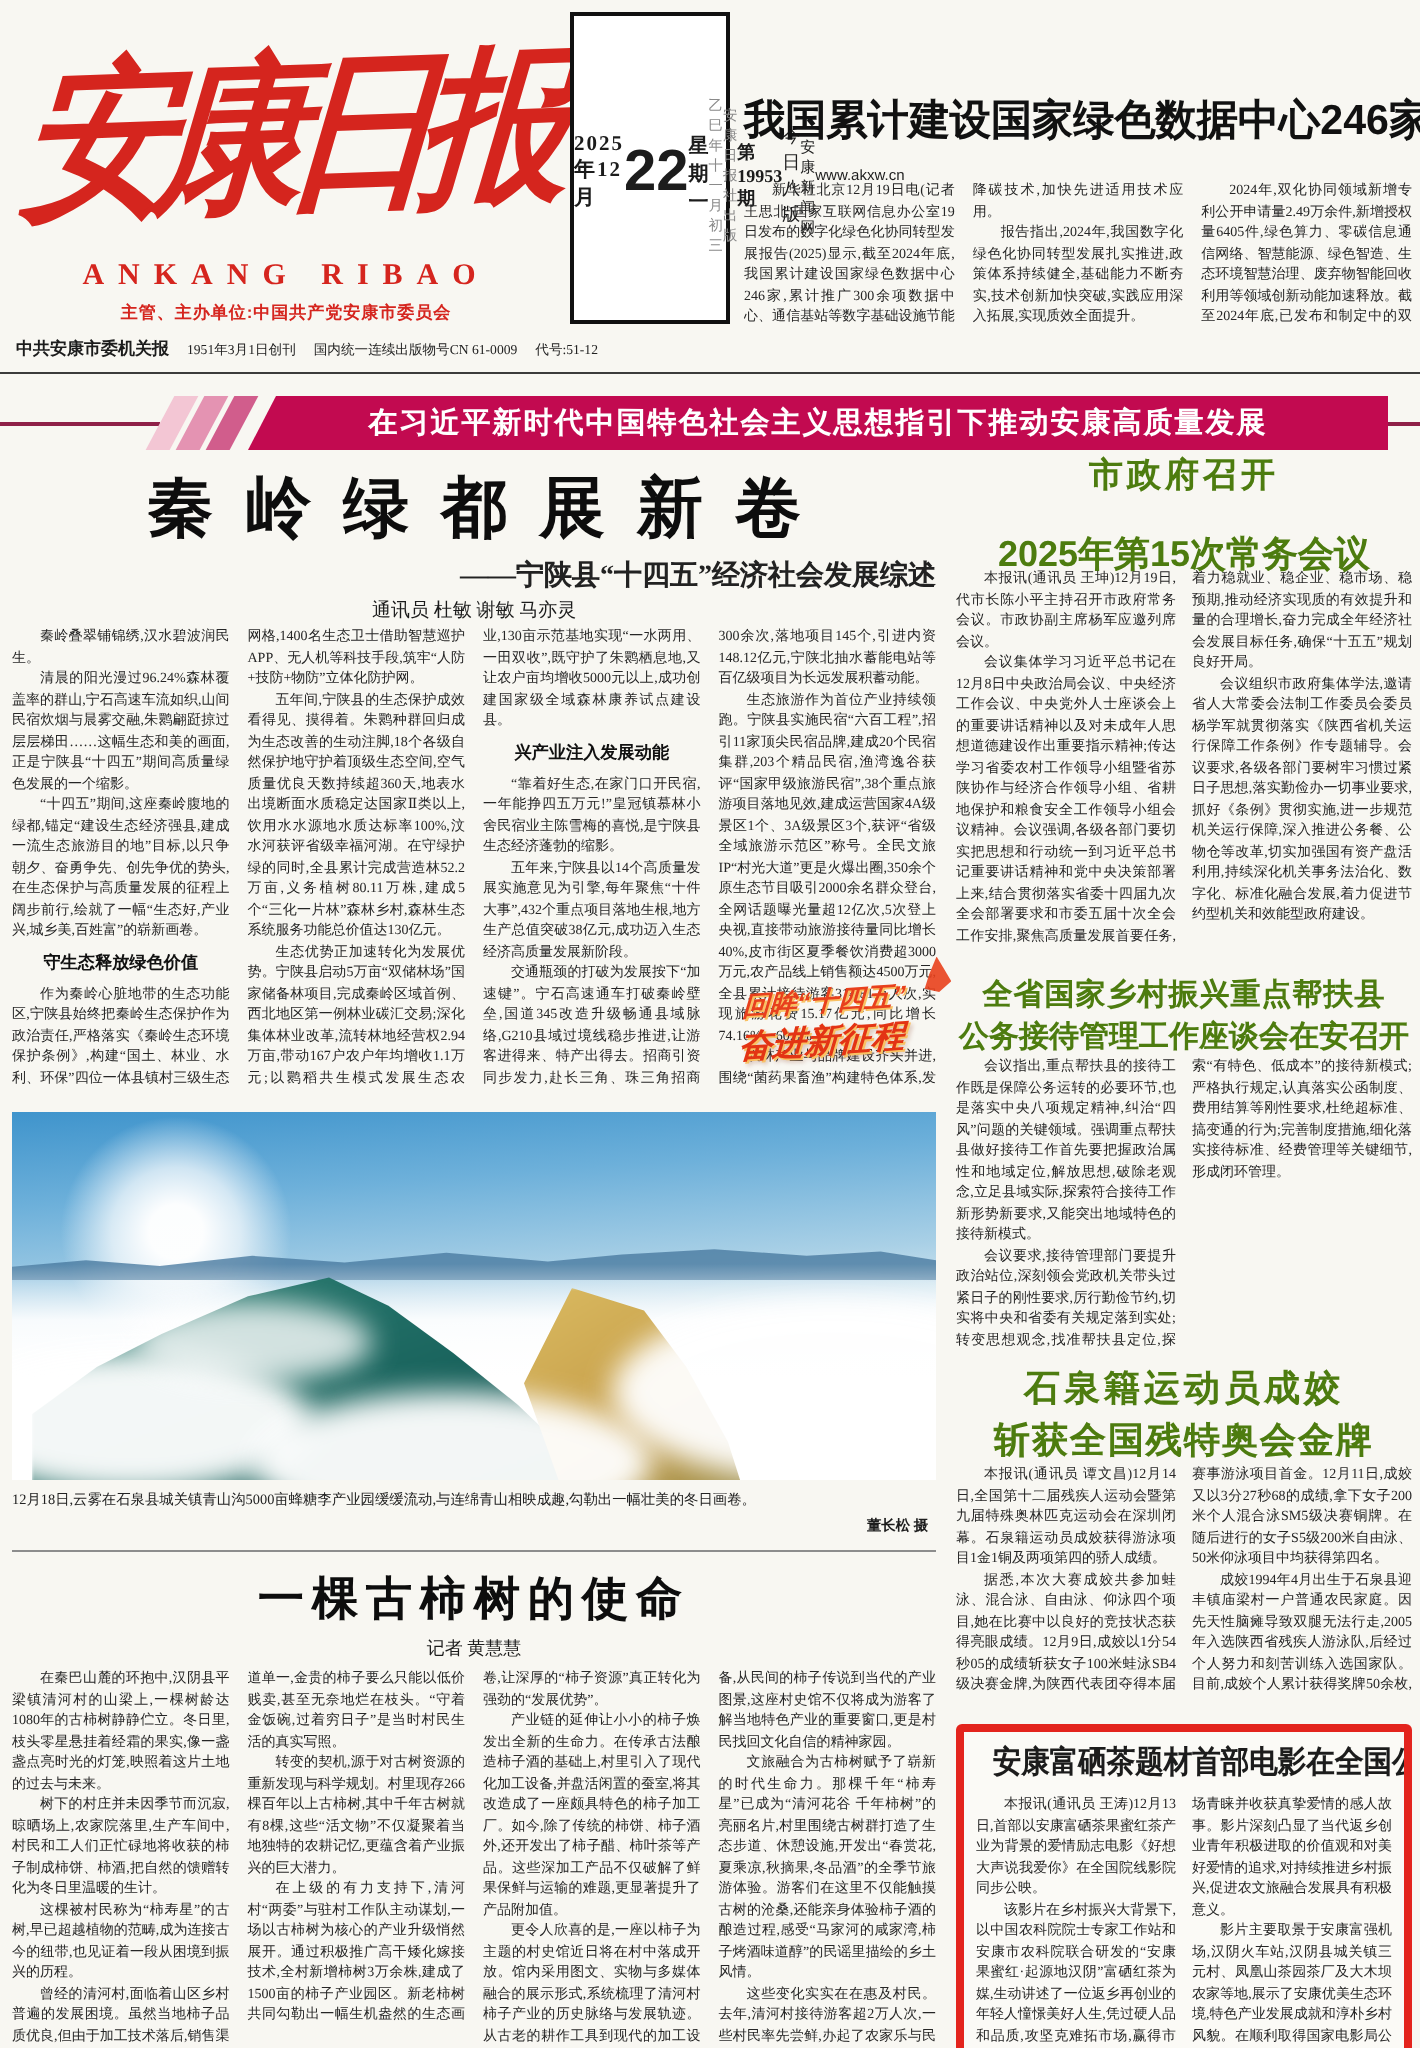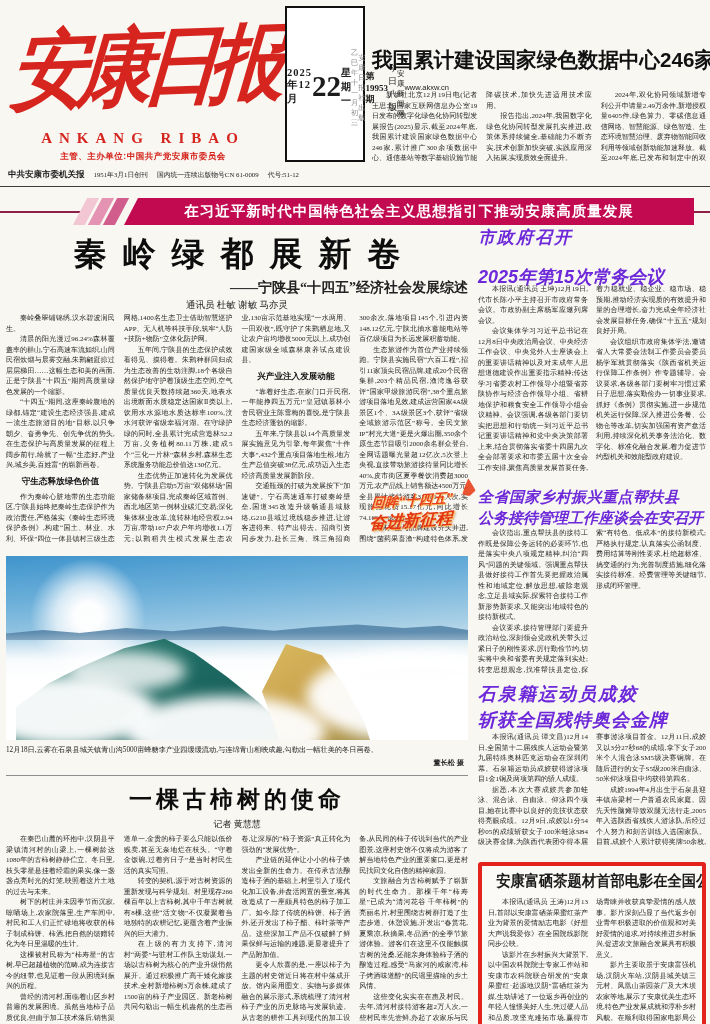--- a/index.html
+++ b/index.html
@@ -22,21 +22,21 @@
     color:#d5251e; font-weight:bold; font-size:8.5px; letter-spacing:.5px;
     font-family:"Liberation Sans",sans-serif; }
   .info-line { position:absolute; left:8px; top:169px; width:360px;
     display:flex; gap:9px; align-items:baseline; white-space:nowrap; }
   .info-line .seg1 { font-size:8.5px; font-weight:bold; }
   .info-line .seg  { font-size:6.8px; color:#222; }
   .datebox { position:absolute; left:285px; top:6px; width:80px; height:156px;
     border:2px solid #111; background:#fff; box-sizing:border-box;
     display:flex; flex-direction:row; align-items:center; padding-top:5px; }
   .db-ym { font-size:10.5px; font-weight:bold; letter-spacing:1px; }
-  .db-day { font-size:29px; font-weight:bold; line-height:1.05; font-family:Liberation Serif, serif; }
+  .db-day { font-size:29px; font-weight:bold; line-height:1.05; font-family:Liberation Sans, sans-serif; }
   .db-week { font-size:10px; font-weight:bold; margin-top:1px; }
   .db-lunar { font-size:7.2px; color:#8a8a8a; margin-top:3px; }
   .db-pub { font-size:7.2px; color:#8a8a8a; margin-top:2px; }
   .db-issue { font-size:9px; font-weight:bold; margin-top:3px; }
   .db-pages { font-size:9px; margin-top:2px; }
   .db-site { font-size:7.5px; margin-top:14px; }
   .db-url { font-size:7.5px; margin-top:1px; font-family:"Liberation Sans",sans-serif; }
   .head-rule { position:absolute; left:0; top:186px; width:710px; height:1px; background:#3c3c3c; }
 
   
@@ -115,21 +115,21 @@
   
   .persimmon { position:absolute; left:0; top:552px; width:462px; height:242px; }
   .per-h { position:absolute; top:2px; left:0; width:462px; text-align:center;
     font-size:23px; font-weight:900; letter-spacing:4px; color:#0d0d0d; }
   .per-byline { position:absolute; top:36px; left:0; width:462px; text-align:center; font-size:9px; }
   .per-body { position:absolute; top:52px; left:0; width:462px; height:190px; overflow:hidden;
     column-count:4; column-gap:9px; column-fill:auto; }
 
   
   .right-col { position:absolute; left:478px; top:226px; width:228px; height:798px; }
-  .r-h1 { text-align:left; font-weight:900; font-family:"Liberation Sans",sans-serif; color:#6d28d9;font-style:italic; }
+  .r-h1 { text-align:center; font-weight:900; font-family:"Liberation Sans",sans-serif; color:#4d7c0f; }
   .gov-h .a { font-size:17px; letter-spacing:2px; }
   .gov-h .b { font-size:18px; margin-top:16px; }
   .gov-body { position:absolute; top:58px; left:0; width:228px; height:198px; overflow:hidden;
     column-count:2; column-gap:8px; column-fill:auto; }
   .recep-h { position:absolute; top:262px; left:0; width:228px; }
   .recep-h .a { font-size:15px; letter-spacing:.5px; }
   .recep-h .b { font-size:15px; margin-top:2px; letter-spacing:0; }
   .recep-body { position:absolute; top:302px; left:0; width:228px; height:148px; overflow:hidden;
     column-count:2; column-gap:8px; column-fill:auto; }
   .ath-h { position:absolute; top:456px; left:0; width:228px; }

